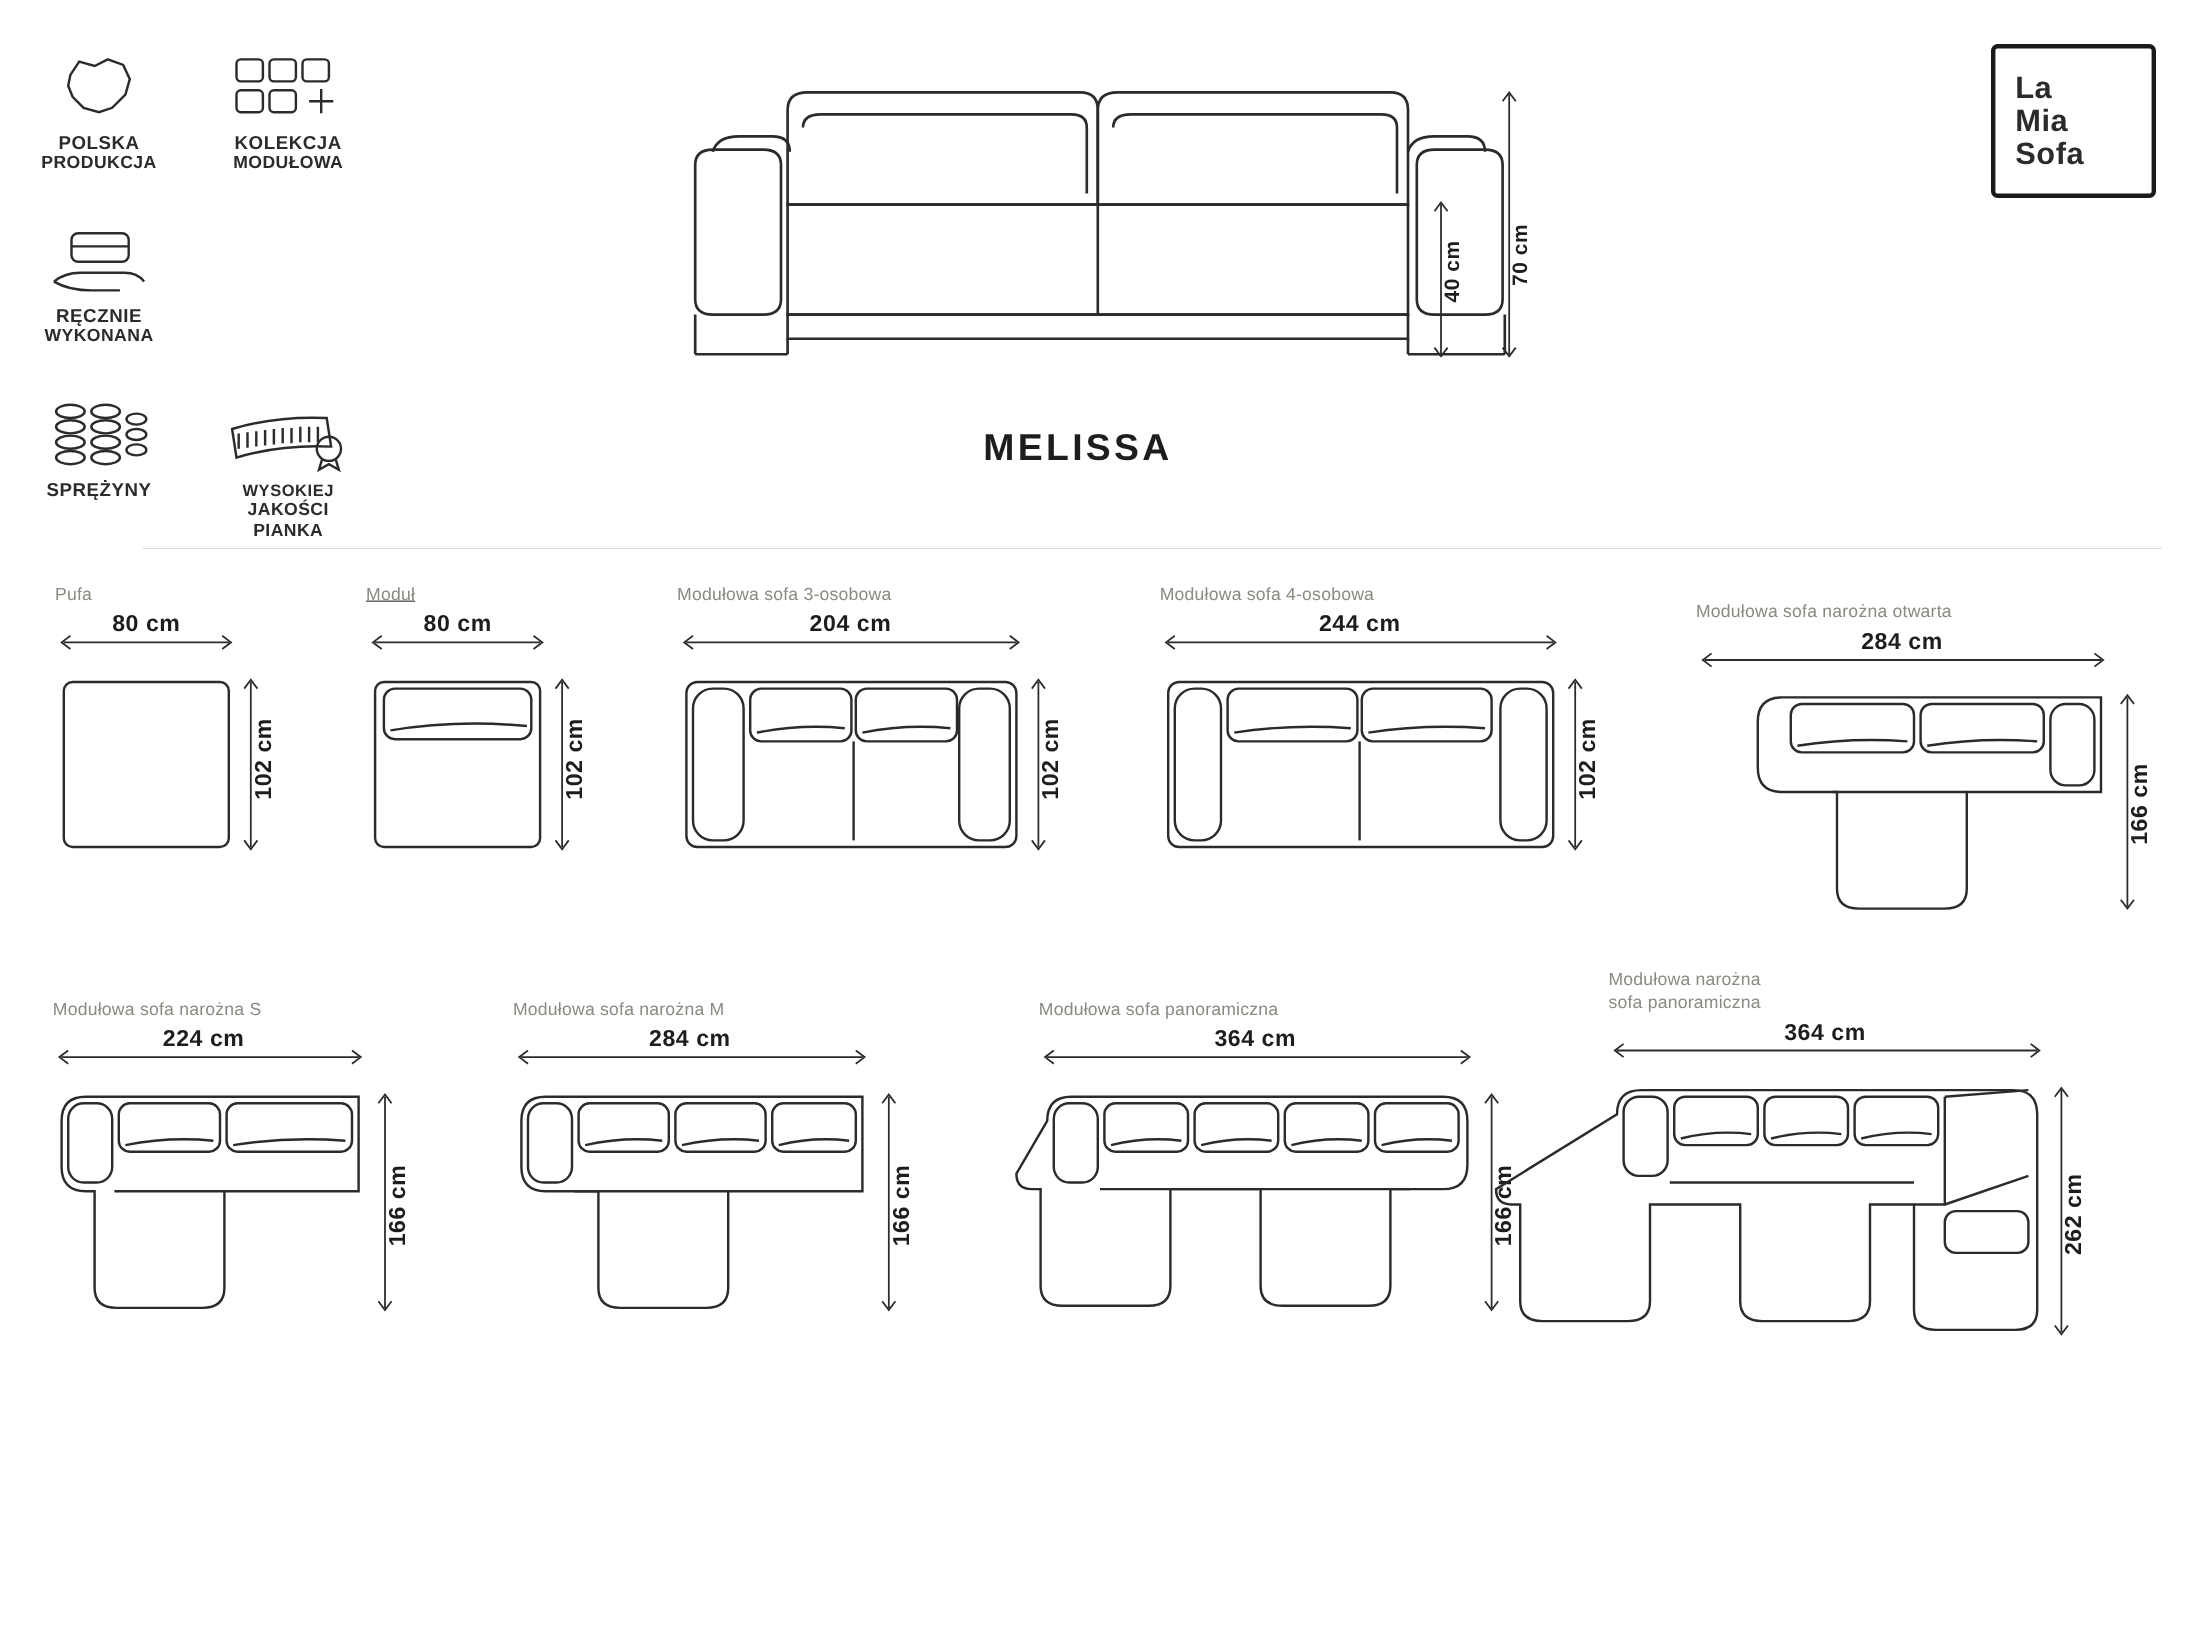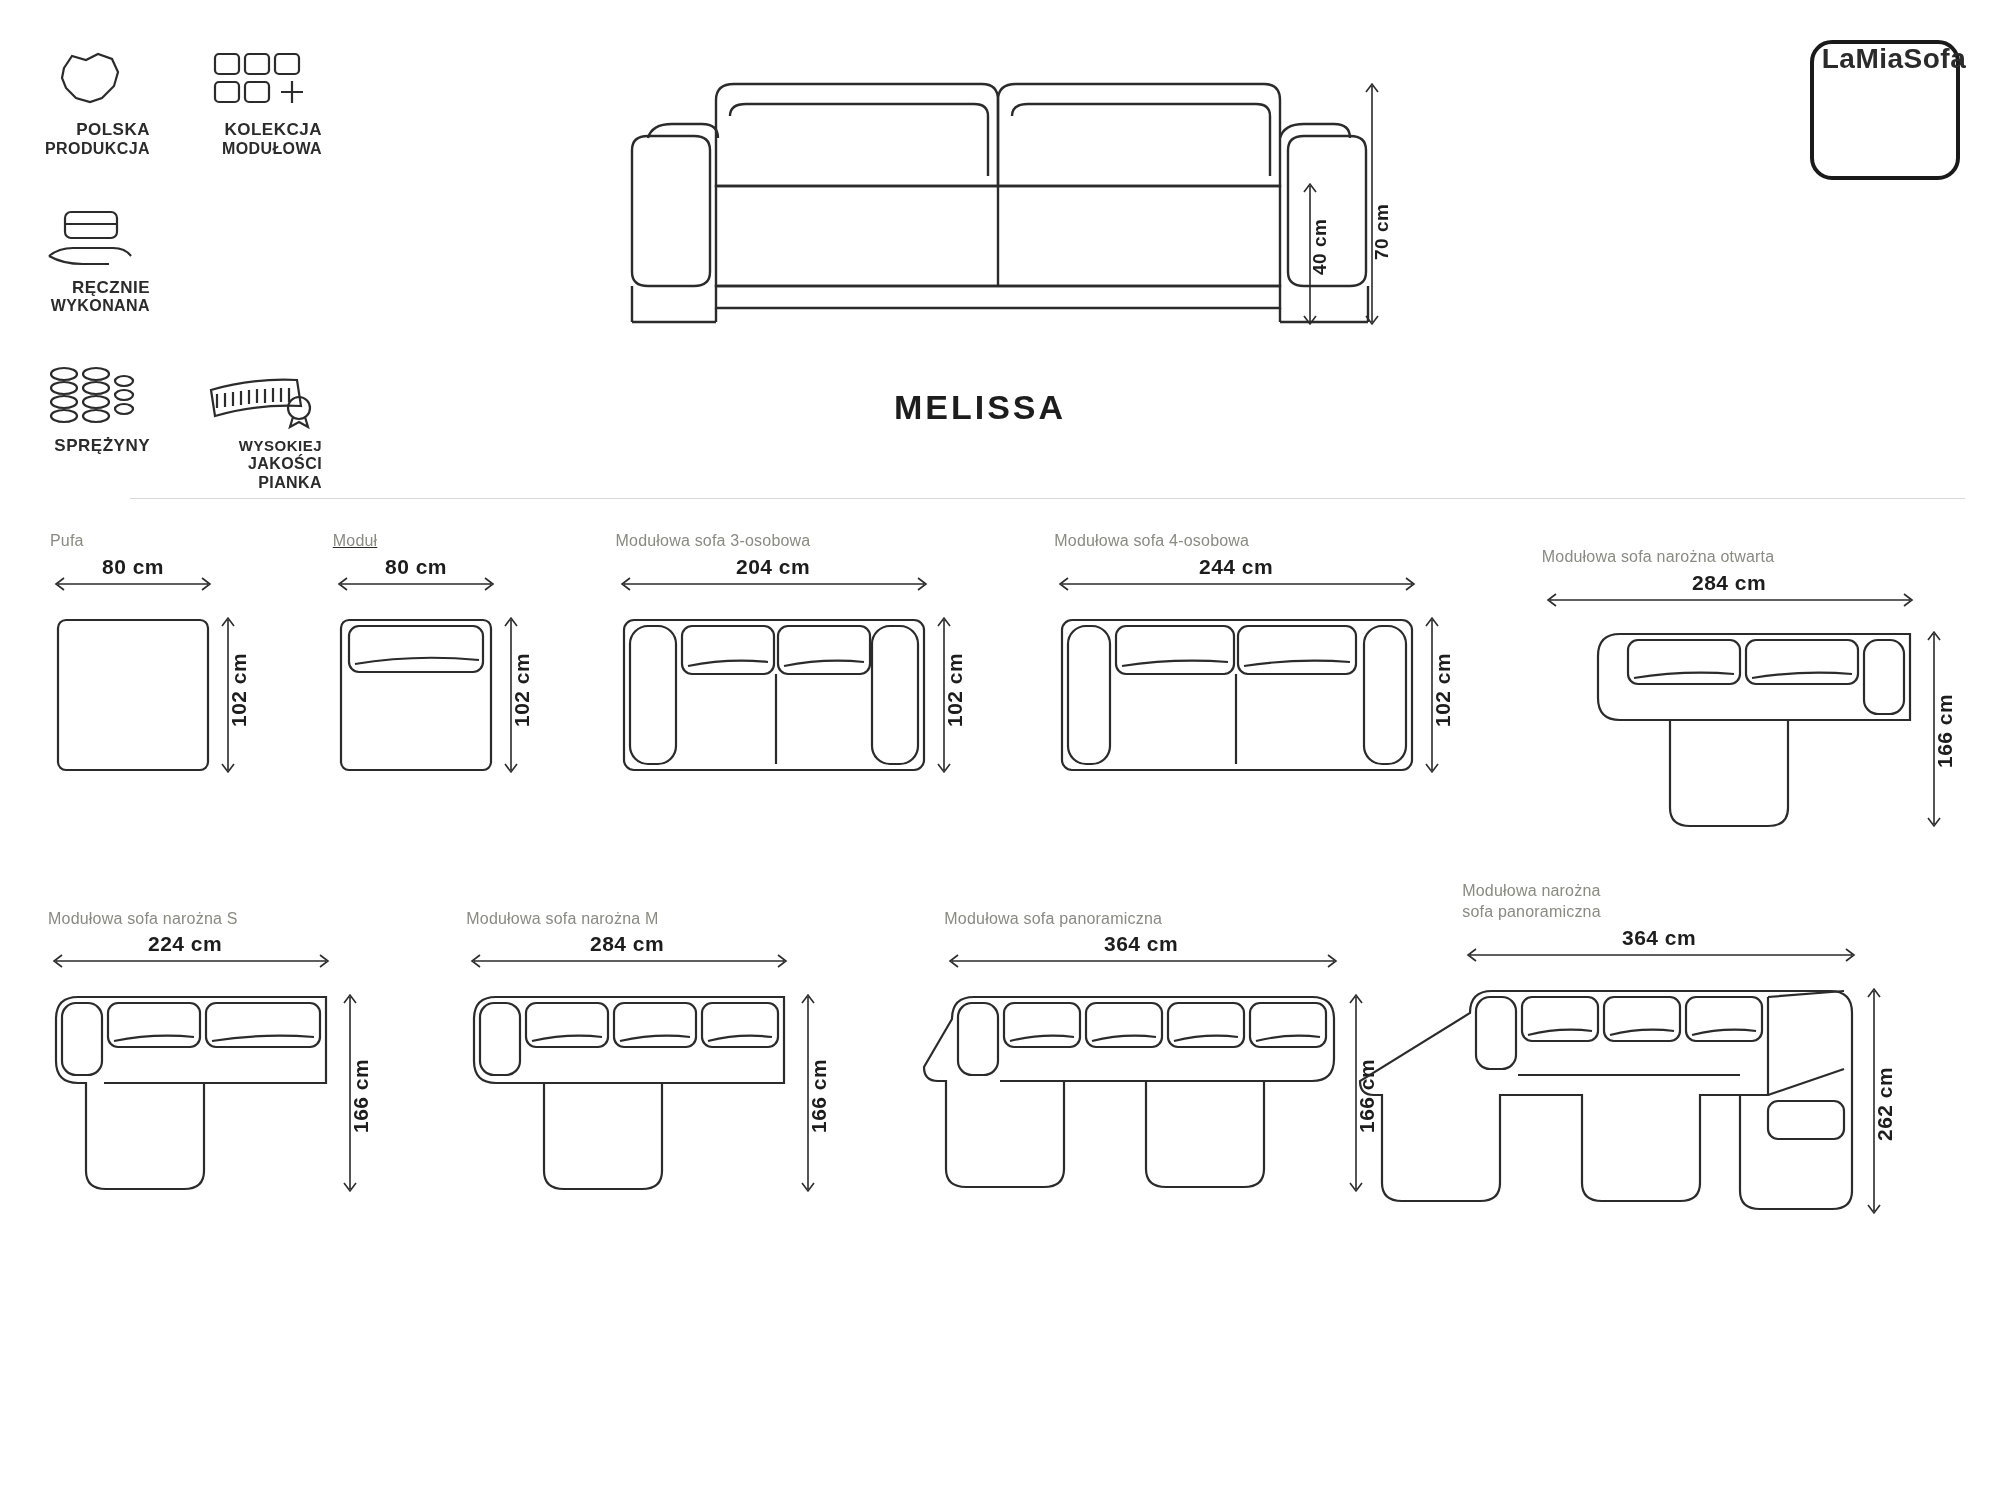--- a/index.html
+++ b/index.html
@@ -11,32 +11,32 @@
     position:relative;
     overflow:hidden;
   }
   .page{position:relative;width:2000px;height:1500px;}
 
   
   .features{position:absolute;left:30px;top:40px;width:300px;}
   .feat-row{display:flex;gap:52px;margin-bottom:40px;}
   .feat{width:120px;text-align:center;}
   .feat .icon{height:72px;display:flex;align-items:flex-end;justify-content:center;}
-  .feat .lbl{font-size:17px;font-weight:bold;letter-spacing:.5px;line-height:1.15;margin-top:8px;text-align:right;}
+  .feat .lbl{font-size:17px;font-weight:bold;letter-spacing:.5px;line-height:1.15;margin-top:8px;}
   .feat .lbl .sub{font-weight:bold;font-size:16px;display:block;letter-spacing:.4px;}
 
   
   .hero{position:absolute;left:620px;top:60px;width:720px;height:290px;}
   .hero-title{position:absolute;left:620px;top:388px;width:720px;text-align:center;
     font-size:34px;font-weight:bold;letter-spacing:3px;color:#1d1d1d;}
 
   
   .logo{position:absolute;right:40px;top:40px;width:150px;height:140px;
-     border:4px solid #1a1a1a;border-radius:22px;
-     display:flex;flex-direction:row;justify-content:center;align-items:flex-start;
+     border:4px solid #1a1a1a;border-radius:6px;
+     display:flex;flex-direction:column;justify-content:center;align-items:flex-start;
      padding-left:18px;box-sizing:border-box;}
   .logo span{font-size:28px;font-weight:bold;line-height:1.08;letter-spacing:.5px;}
 
   
   .divider{position:absolute;left:130px;top:498px;width:1835px;height:1px;background:#d9d9d9;}
 
   
   .variants{position:absolute;left:0;top:530px;width:2000px;}
   .row{display:flex;}
   .cell{position:relative;}

